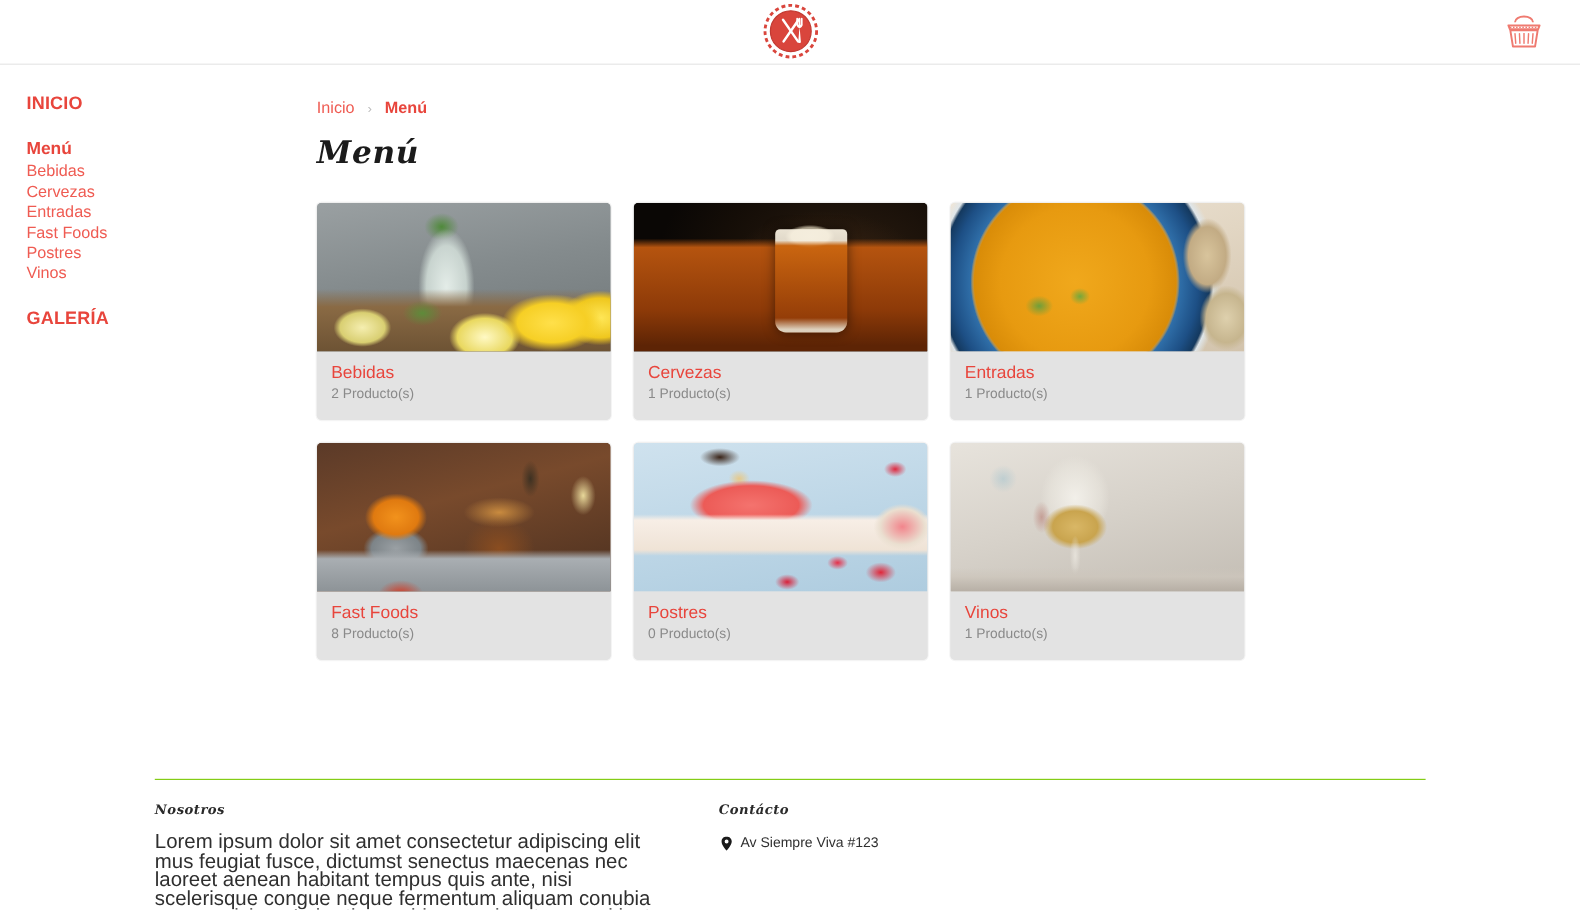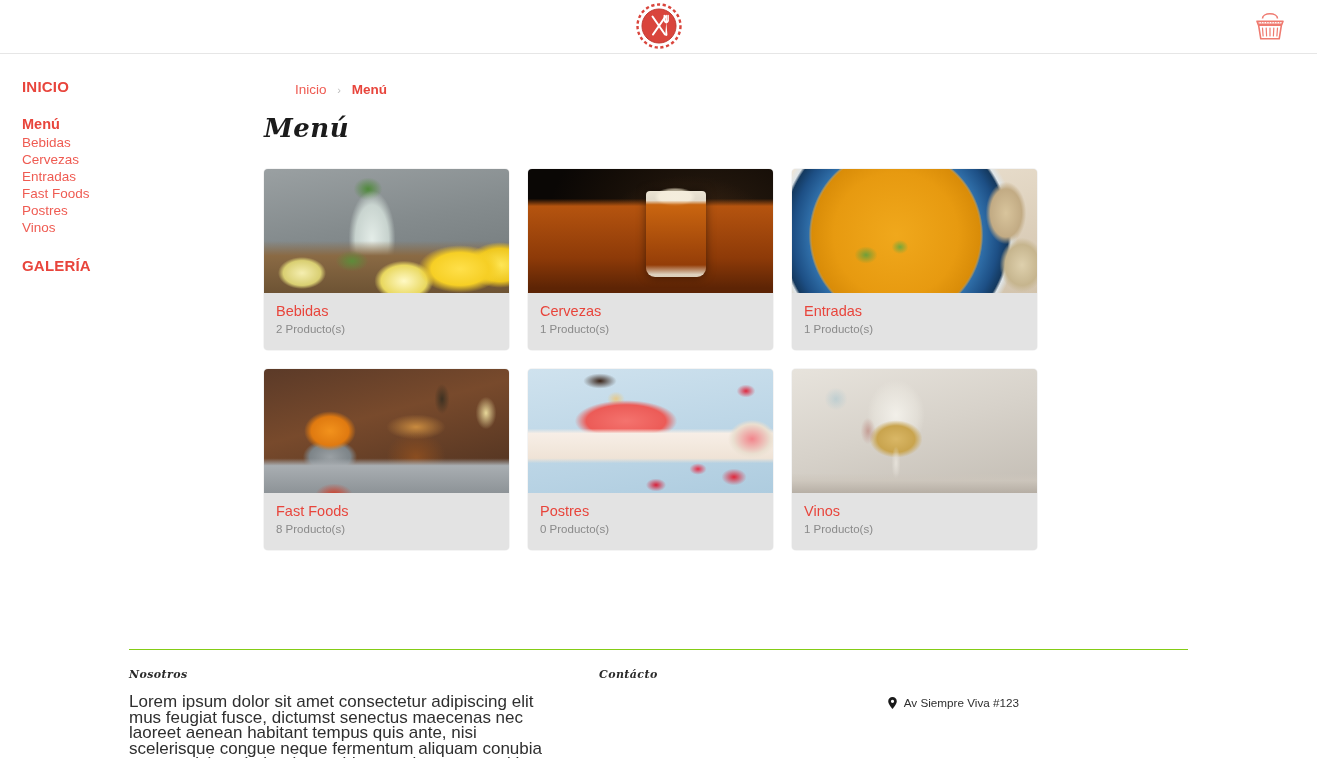--- a/index.html
+++ b/index.html
@@ -85,21 +85,20 @@
     position: absolute;
     left: 264px;
     top: 0;
     width: 1036px;
     padding-top: 28px;
   }
   .breadcrumb {
     font-size: 13.5px;
     margin-bottom: 16px;
     white-space: nowrap;
-    margin-left: 31px;
   }
   .breadcrumb a {
     color: #ef5b52;
     text-decoration: none;
     cursor: pointer;
   }
   .breadcrumb .sep {
     color: #bbb;
     margin: 0 7px;
     font-size: 11px;
@@ -271,21 +270,20 @@
     color: #2f2f2f;
     width: 432px;
   }
   .contact-row {
     display: flex;
     align-items: center;
     font-size: 11.7px;
     line-height: 17.5px;
     color: #2f2f2f;
     margin-bottom: 1px;
-    justify-content: flex-end;
   }
   .contact-ico {
     width: 13px;
     margin-right: 5px;
     display: inline-flex;
     justify-content: center;
     color: #1a1a1a;
   }
 </style>
 </head>

